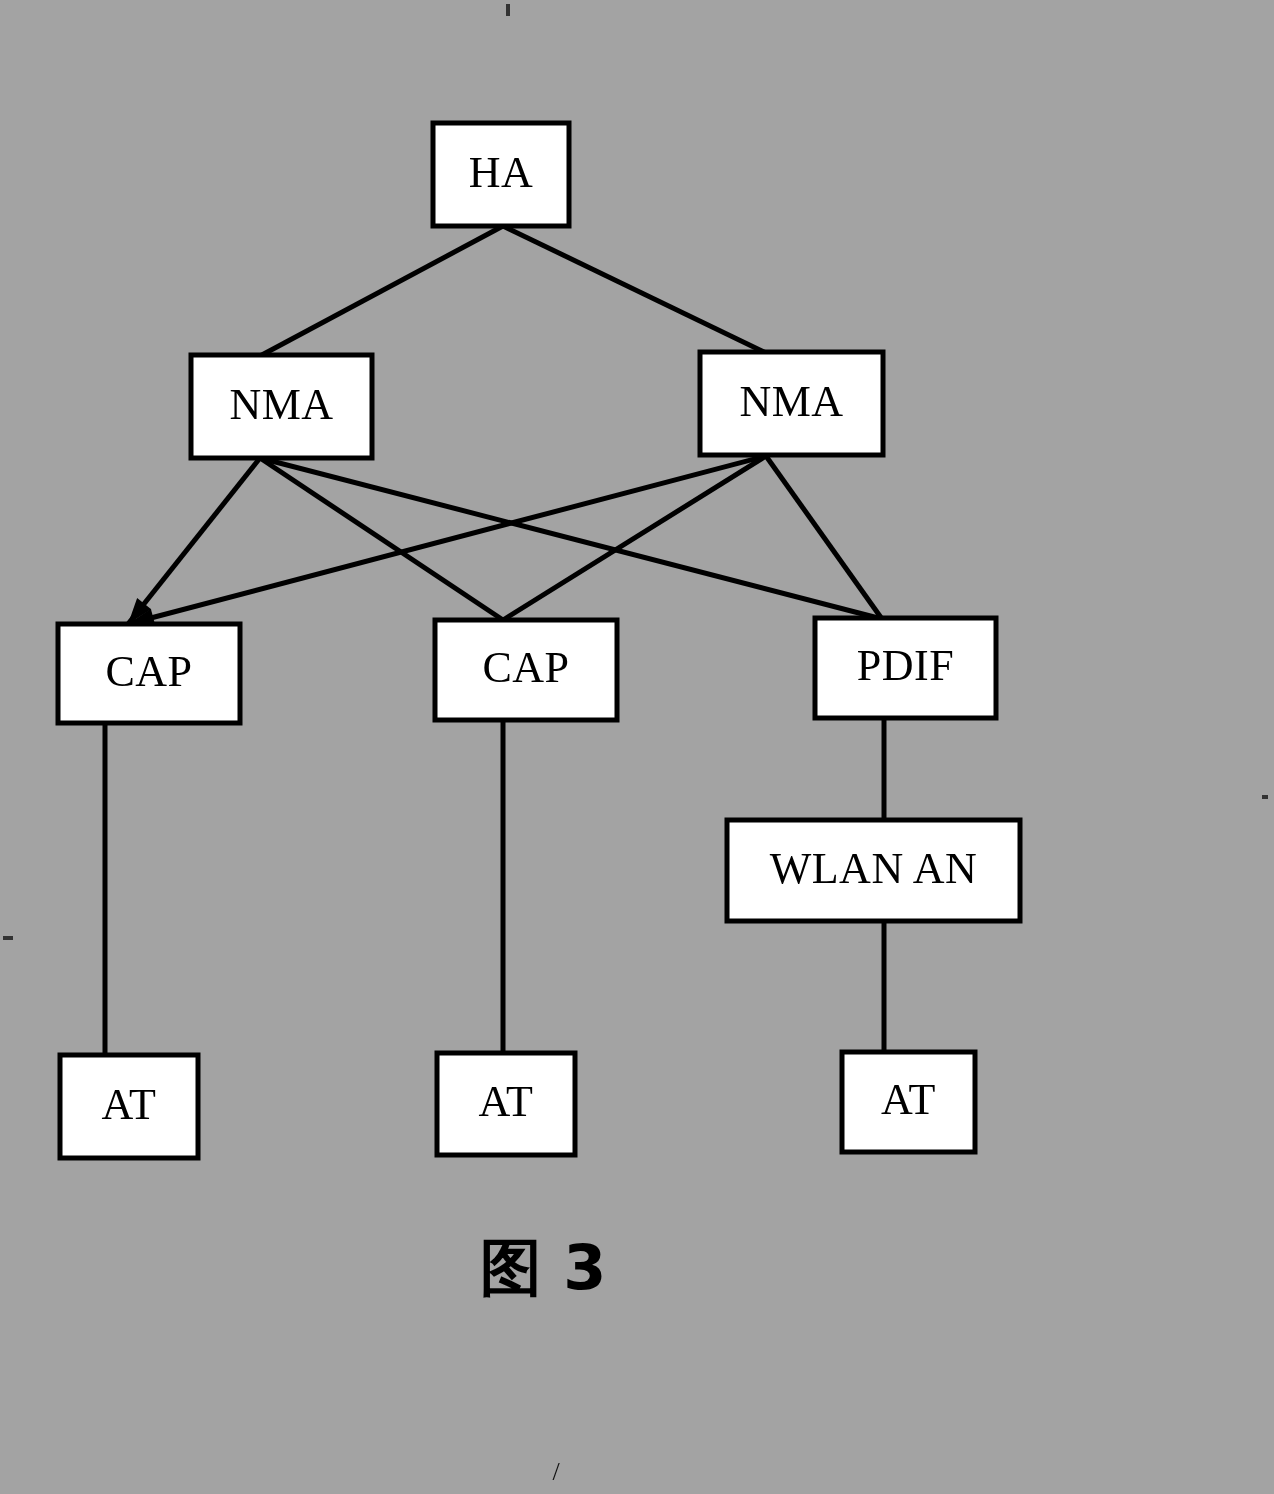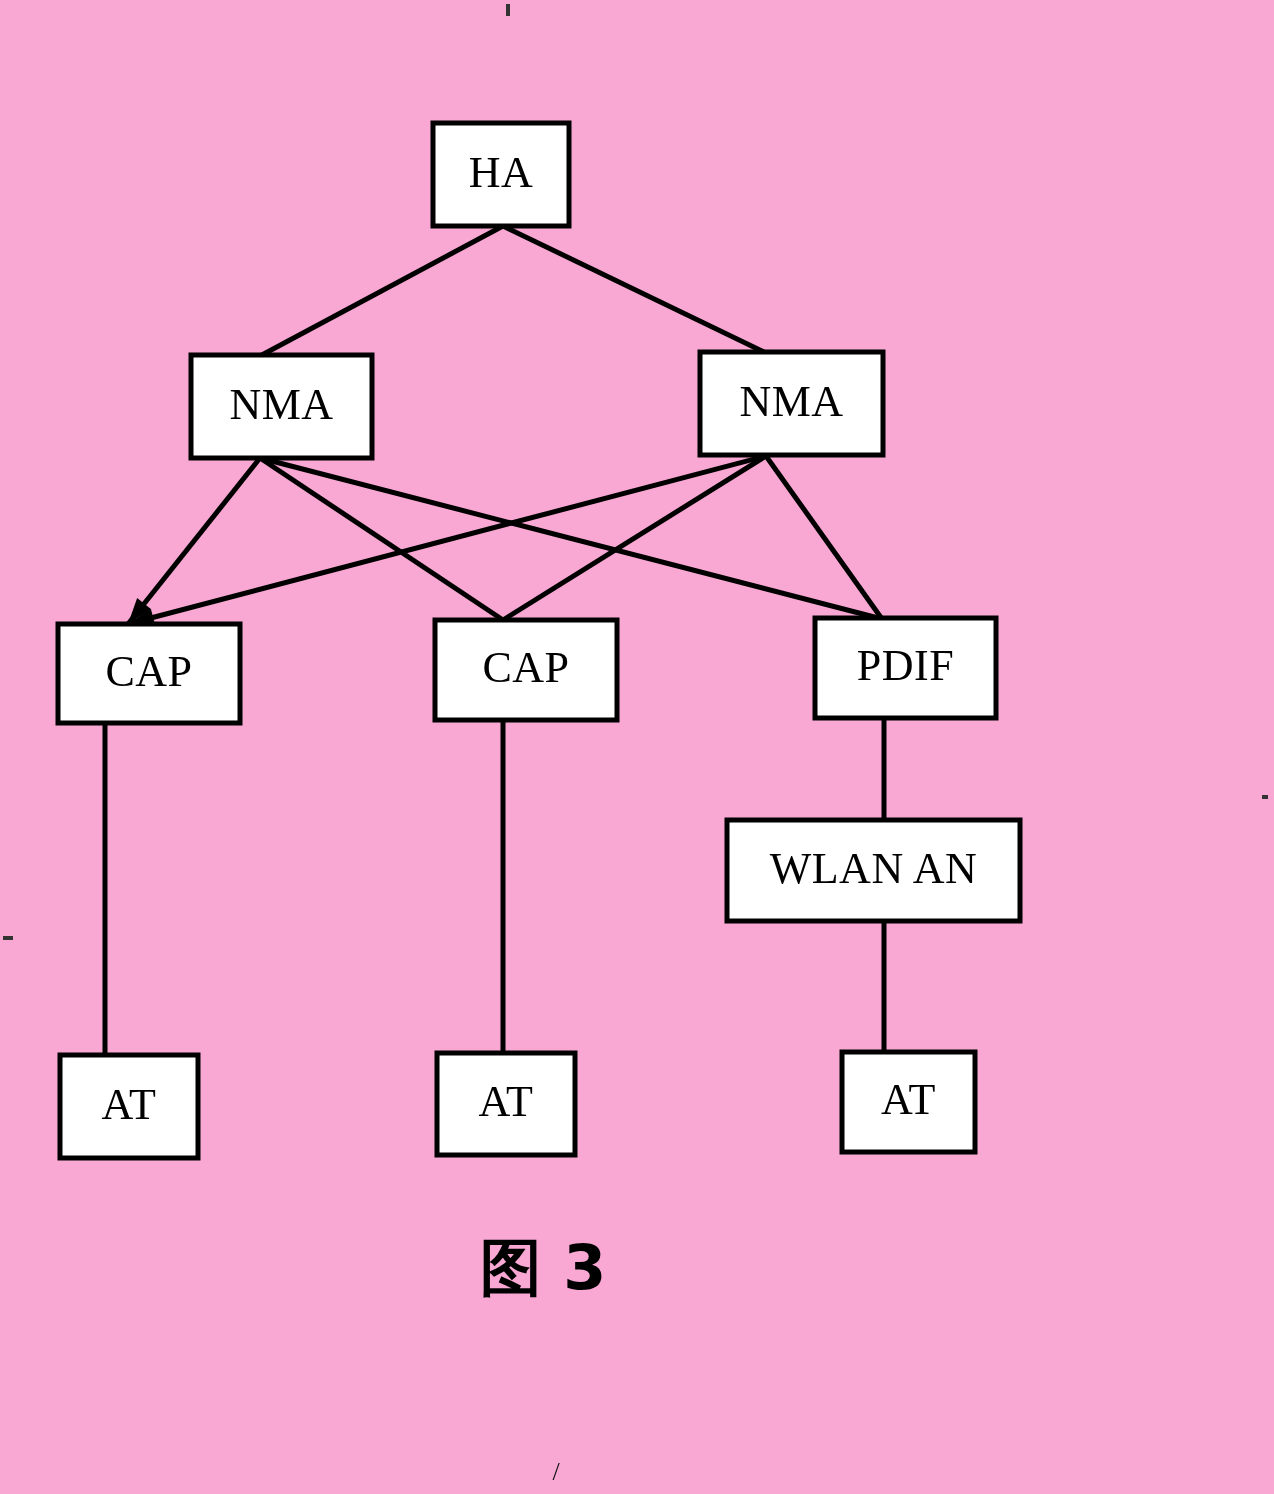--- a/index.html
+++ b/index.html
@@ -13,21 +13,21 @@
     height: 1494px;
     position: relative;
     font-family: "Liberation Serif", "DejaVu Serif", serif;
     overflow: hidden;
   }
   #figure-sheet {
     position: absolute;
     inset: 0;
     width: 1274px;
     height: 1494px;
-    background: #f9a8d4;
+    background: #a3a3a3;
   }
   svg#diagram {
     position: absolute;
     left: 0;
     top: 0;
     width: 1274px;
     height: 1494px;
     display: block;
   }
   .node-box {

